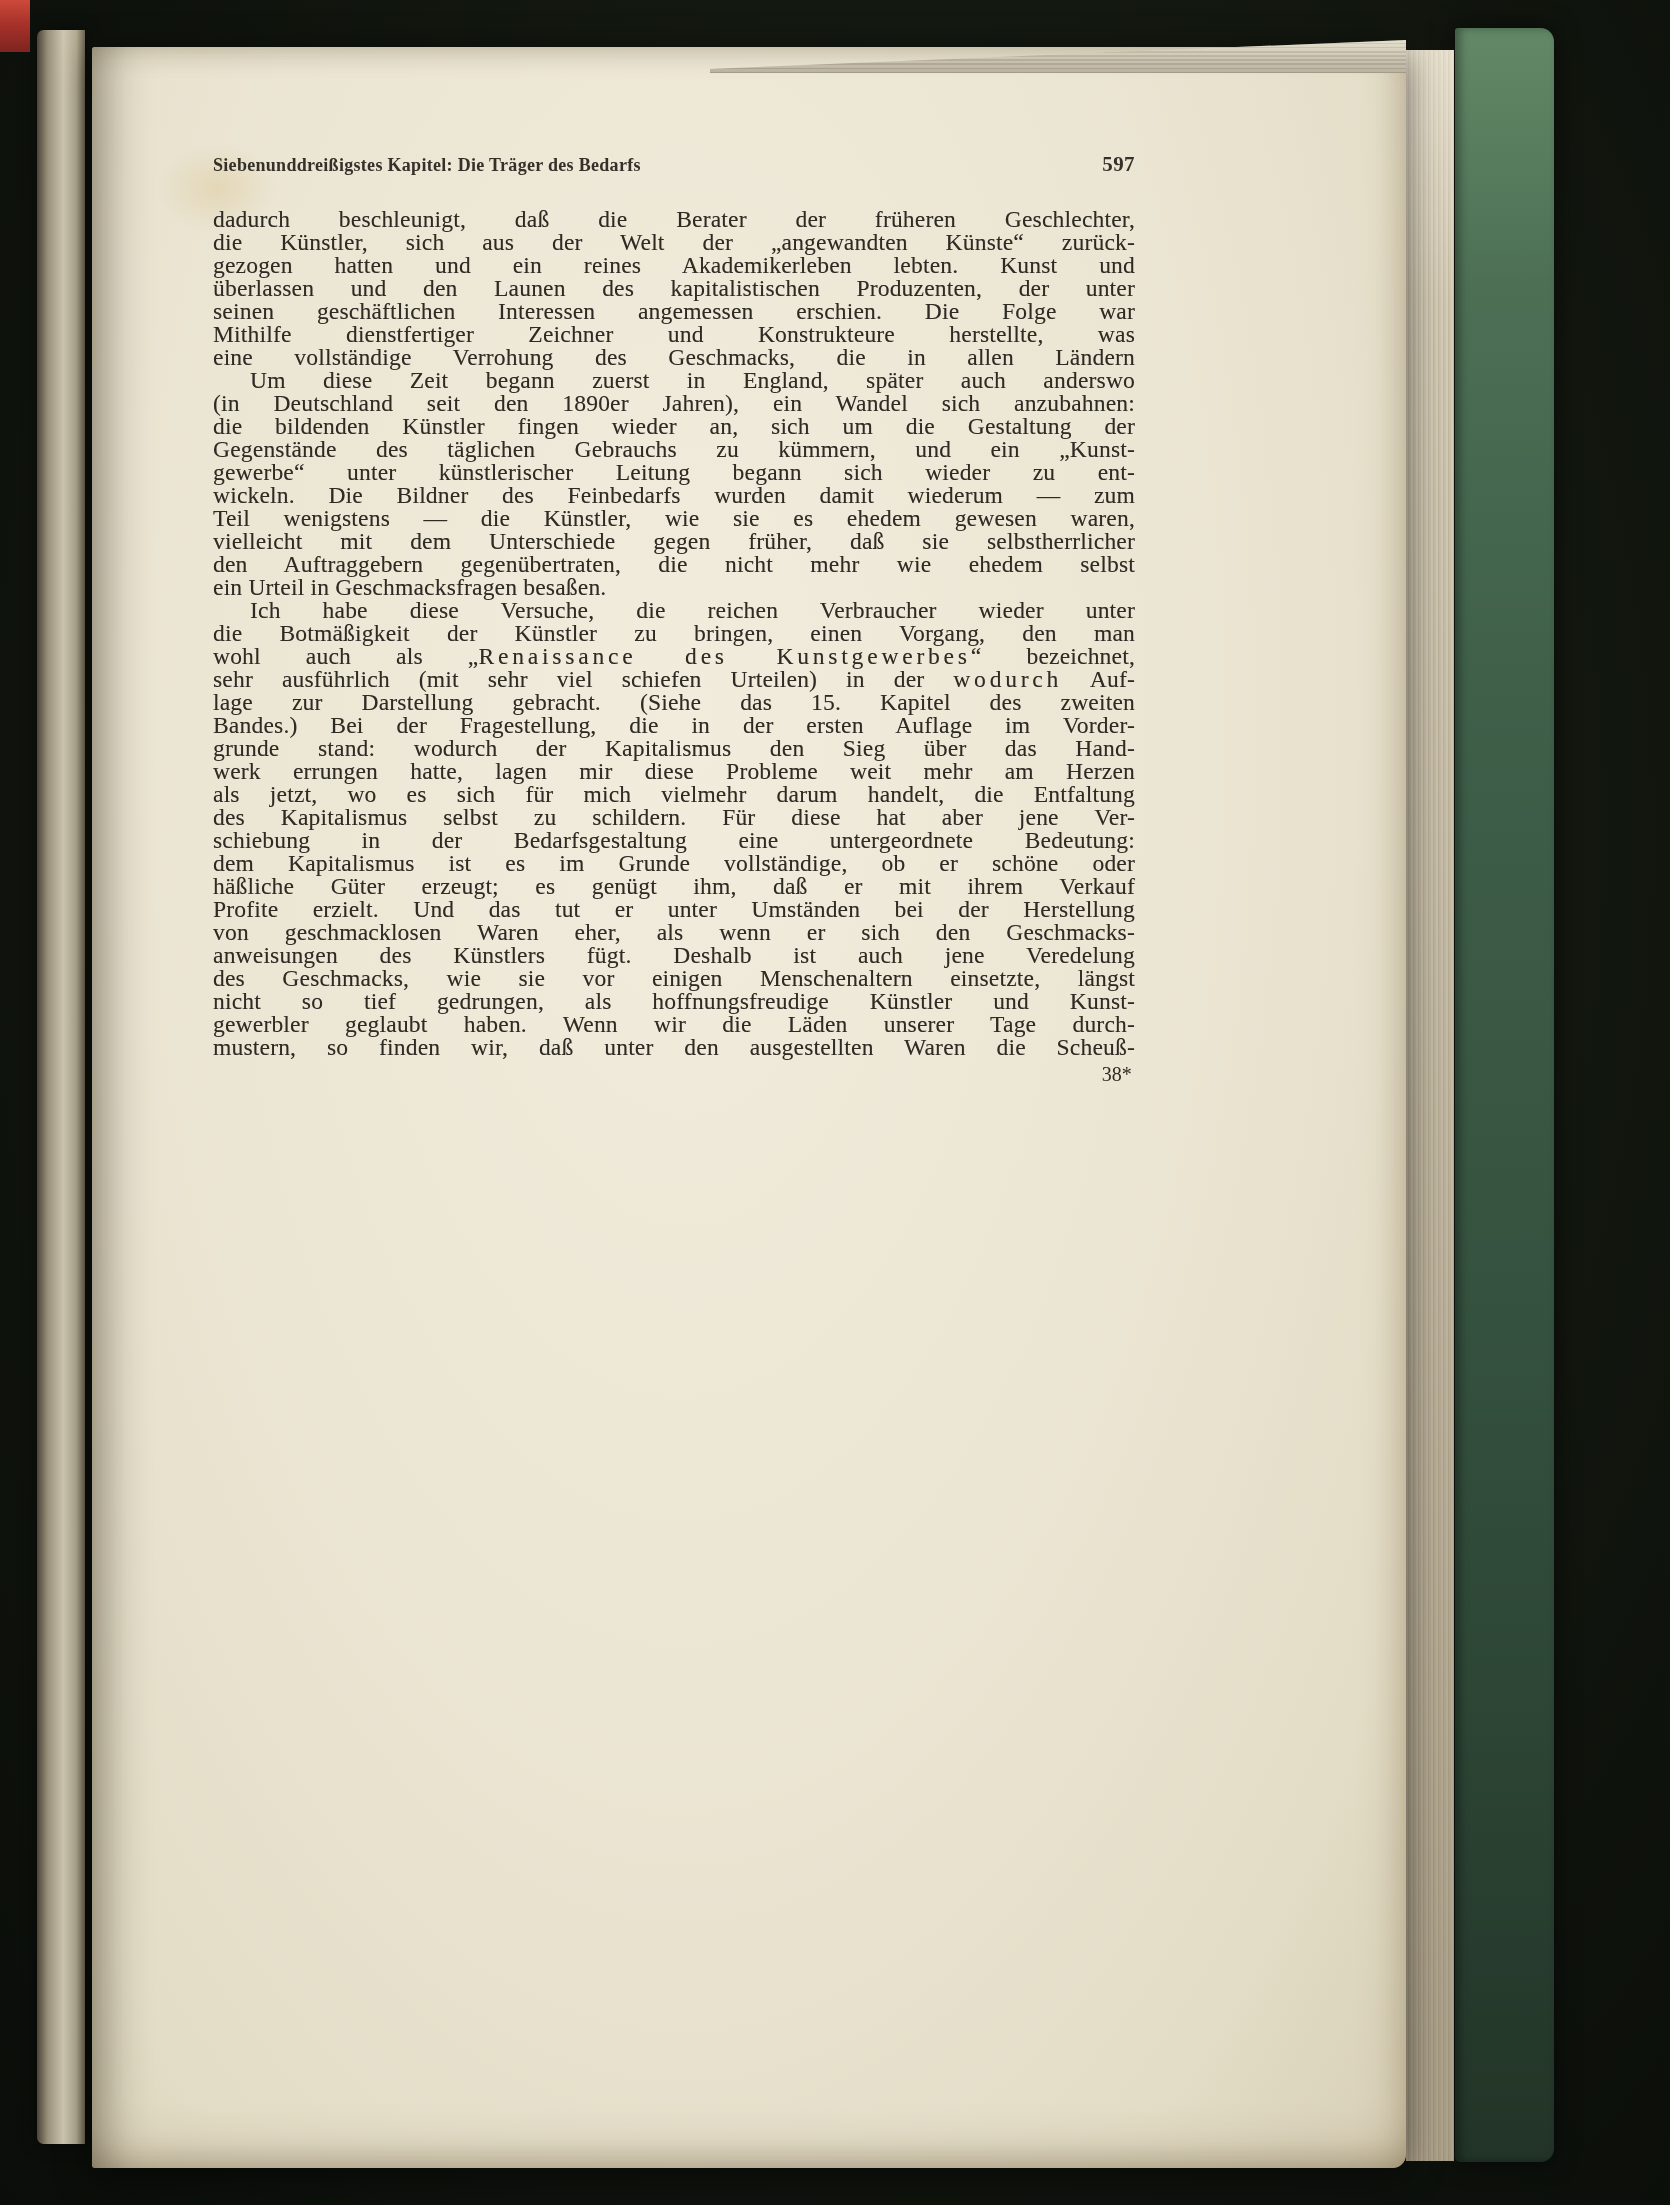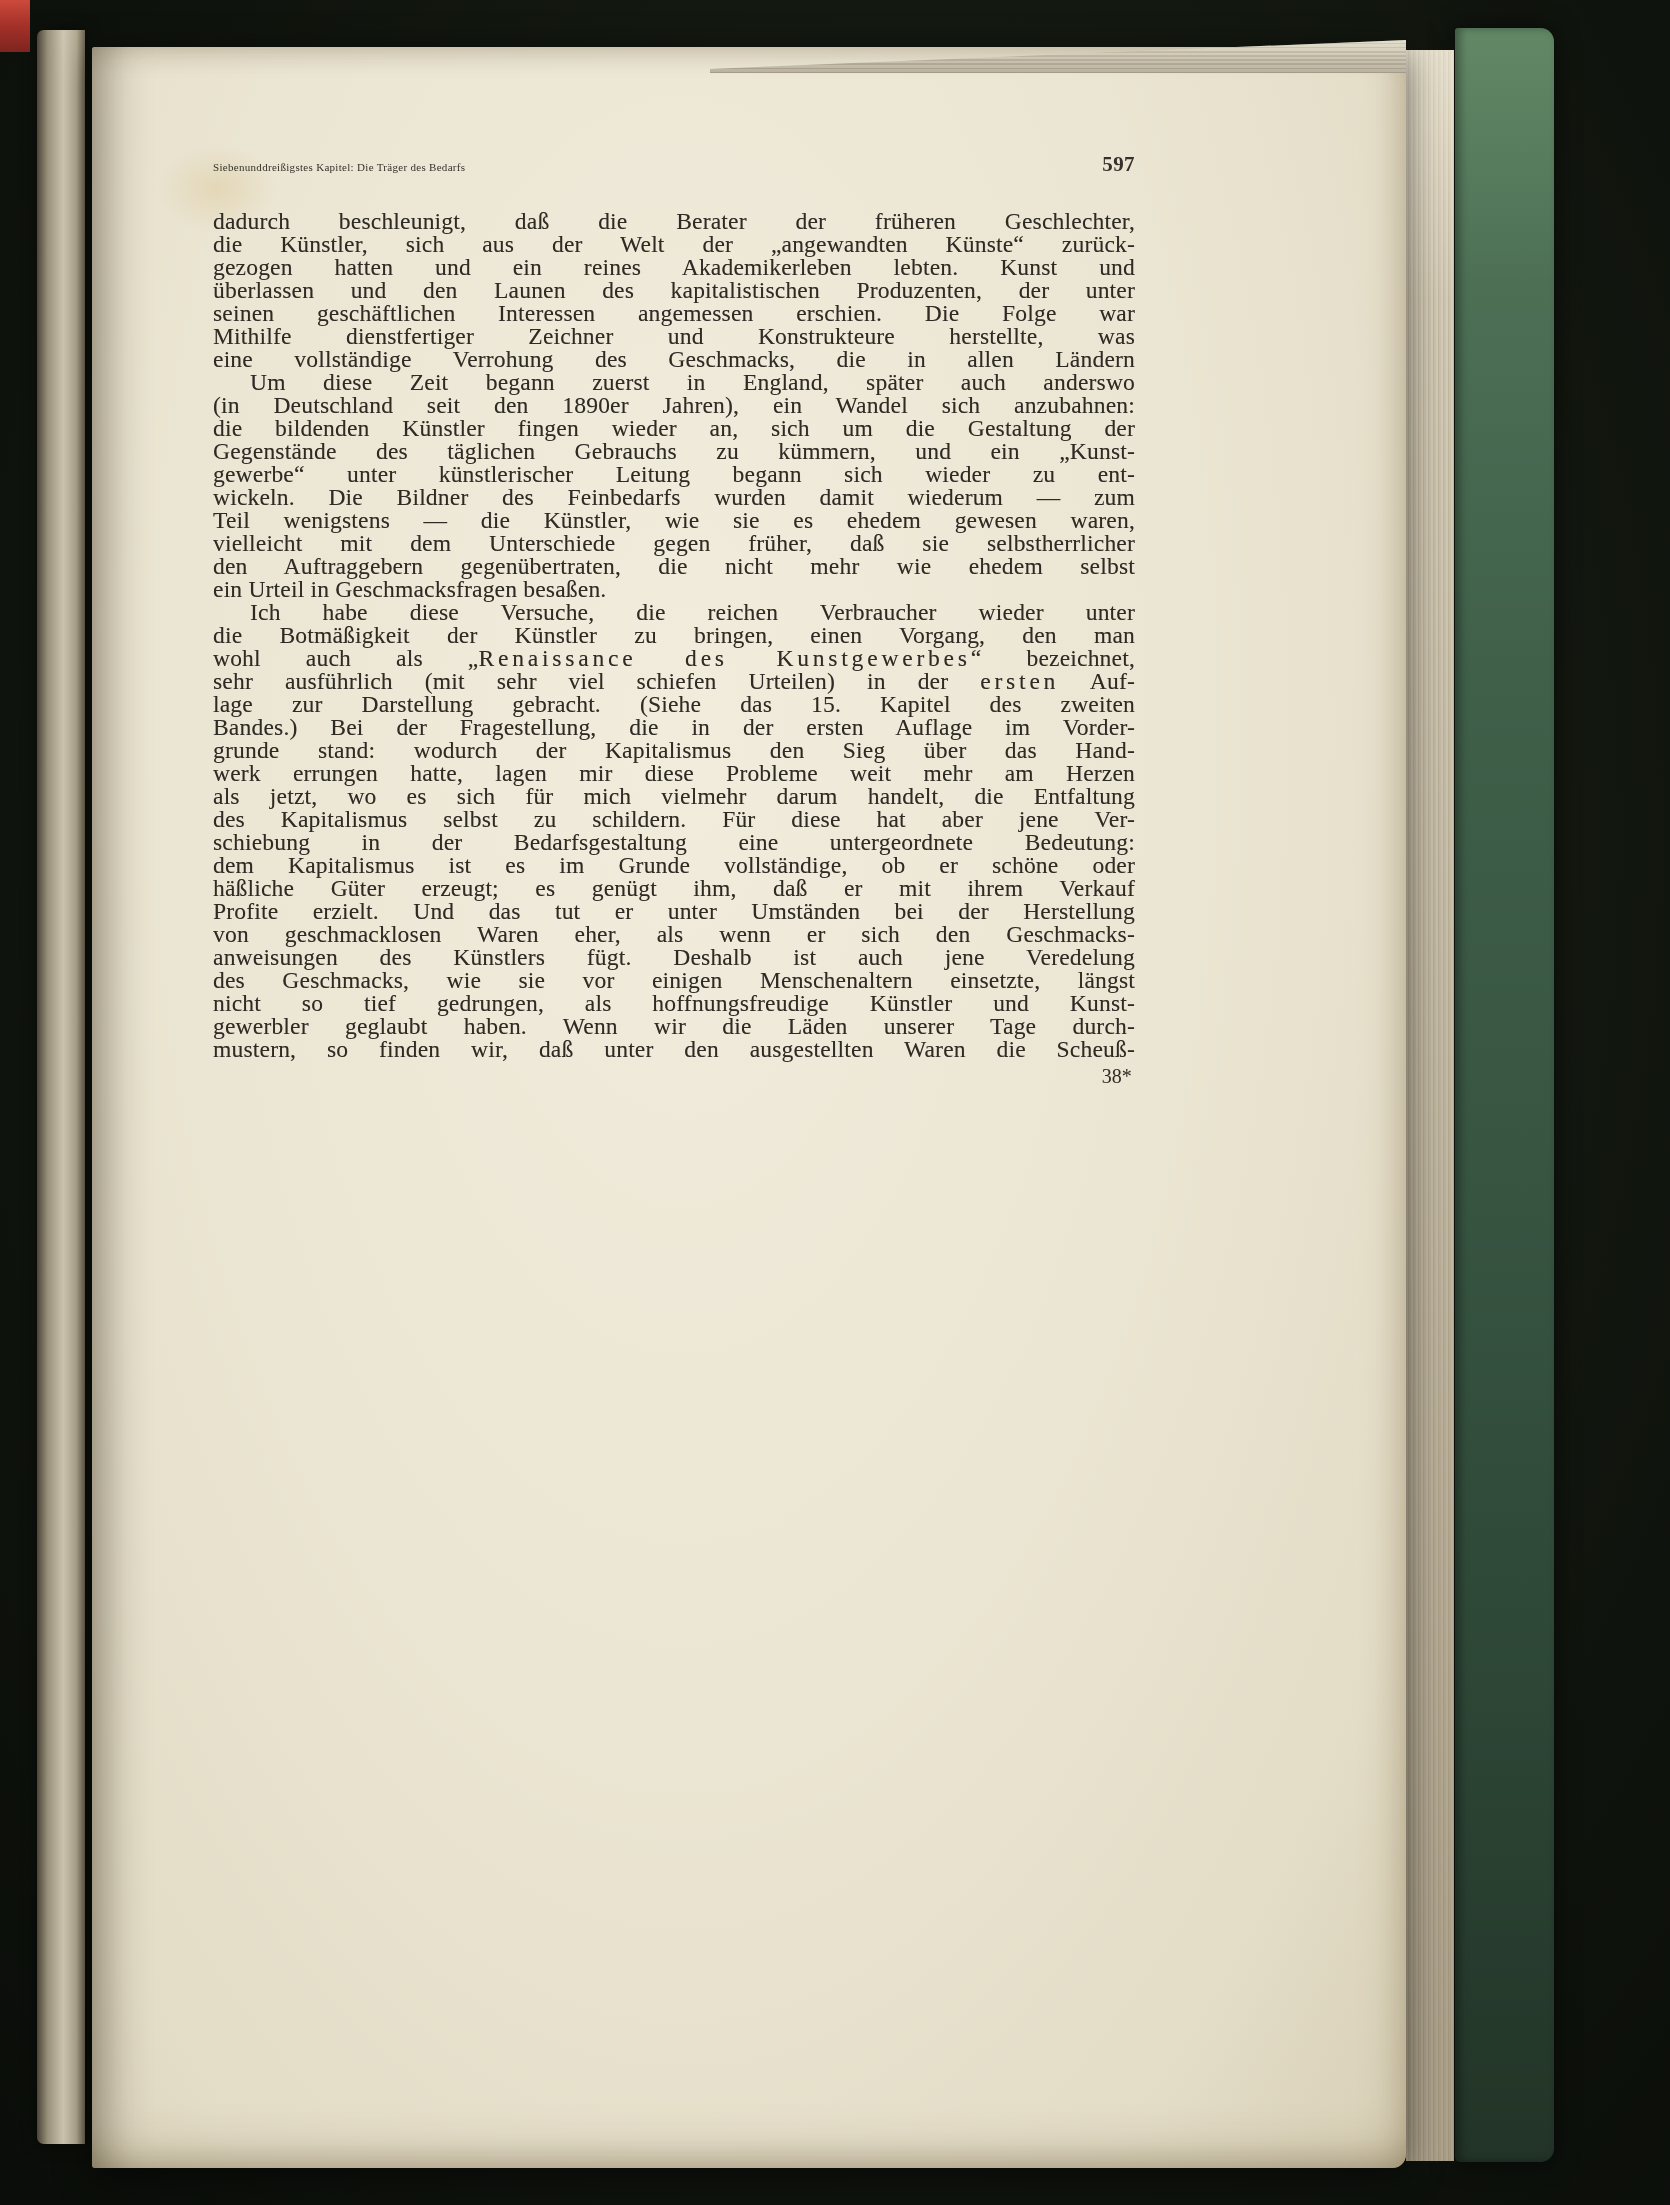--- a/index.html
+++ b/index.html
@@ -77,21 +77,21 @@
     position: absolute; left: 121px; top: 0; width: 922px;
     color: #2e2a24;
   }
 
   .running-header {
     display: flex; justify-content: space-between; align-items: baseline;
     margin-top: 106px;
     line-height: 22px;
   }
   .rh-title {
-    font-size: 11px; font-weight: normal; letter-spacing: 0.3px; color: #35312a;
+    font-size: 18px; font-weight: bold; letter-spacing: 0.3px; color: #35312a;
   }
   .rh-page {
     font-size: 21px; font-weight: bold; color: #35312a; letter-spacing: 0.4px;
   }
 
   .body-text {
     margin-top: 32px;
     font-size: 23.5px;
     line-height: 23px;
     letter-spacing: 0.2px;
@@ -142,21 +142,21 @@
           <div class="line">Gegenstände des täglichen Gebrauchs zu kümmern, und ein „Kunst-</div>
           <div class="line">gewerbe“ unter künstlerischer Leitung begann sich wieder zu ent-</div>
           <div class="line">wickeln. Die Bildner des Feinbedarfs wurden damit wiederum — zum</div>
           <div class="line">Teil wenigstens — die Künstler, wie sie es ehedem gewesen waren,</div>
           <div class="line">vielleicht mit dem Unterschiede gegen früher, daß sie selbstherrlicher</div>
           <div class="line">den Auftraggebern gegenübertraten, die nicht mehr wie ehedem selbst</div>
           <div class="line short">ein Urteil in Geschmacksfragen besaßen.</div>
           <div class="line indent">Ich habe diese Versuche, die reichen Verbraucher wieder unter</div>
           <div class="line">die Botmäßigkeit der Künstler zu bringen, einen Vorgang, den man</div>
           <div class="line">wohl auch als „<span class="sperr">Renaissance des Kunstgewerbes</span>“ bezeichnet,</div>
-          <div class="line">sehr ausführlich (mit sehr viel schiefen Urteilen) in der <span class="sperr">ersten</span> Auf-</div>
+          <div class="line">sehr ausführlich (mit sehr viel schiefen Urteilen) in der <span class="sperr">wodurch</span> Auf-</div>
           <div class="line">lage zur Darstellung gebracht. (Siehe das 15. Kapitel des zweiten</div>
           <div class="line">Bandes.) Bei der Fragestellung, die in der ersten Auflage im Vorder-</div>
           <div class="line">grunde stand: wodurch der Kapitalismus den Sieg über das Hand-</div>
           <div class="line">werk errungen hatte, lagen mir diese Probleme weit mehr am Herzen</div>
           <div class="line">als jetzt, wo es sich für mich vielmehr darum handelt, die Entfaltung</div>
           <div class="line">des Kapitalismus selbst zu schildern. Für diese hat aber jene Ver-</div>
           <div class="line">schiebung in der Bedarfsgestaltung eine untergeordnete Bedeutung:</div>
           <div class="line">dem Kapitalismus ist es im Grunde vollständige, ob er schöne oder</div>
           <div class="line">häßliche Güter erzeugt; es genügt ihm, daß er mit ihrem Verkauf</div>
           <div class="line">Profite erzielt. Und das tut er unter Umständen bei der Herstellung</div>

